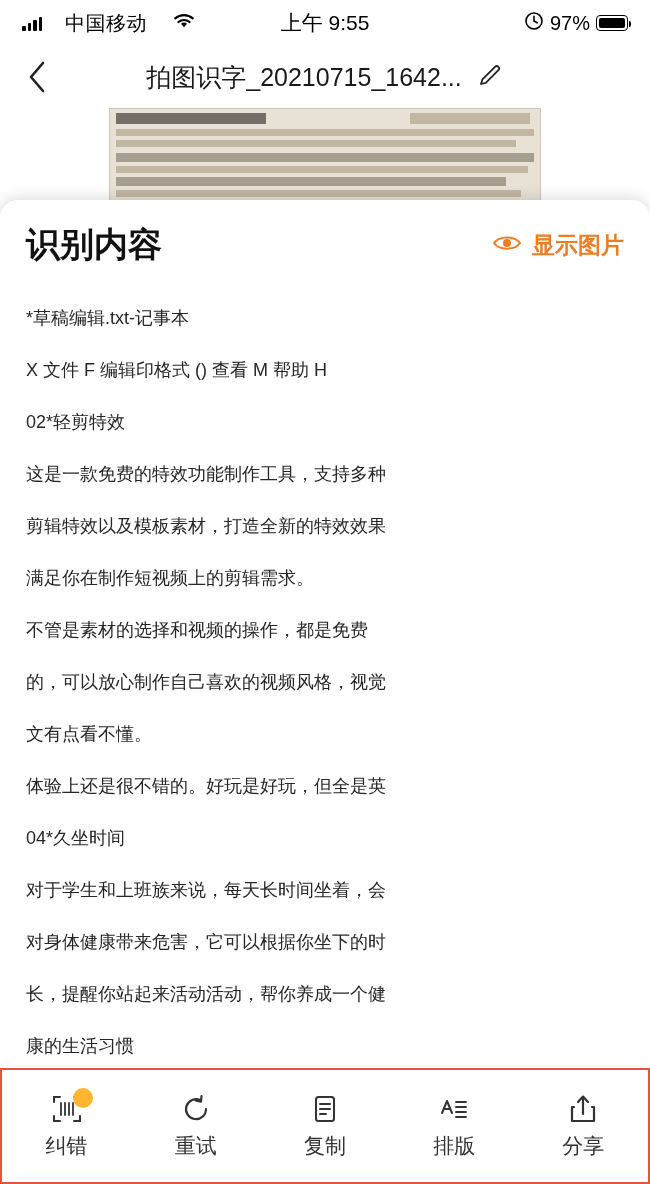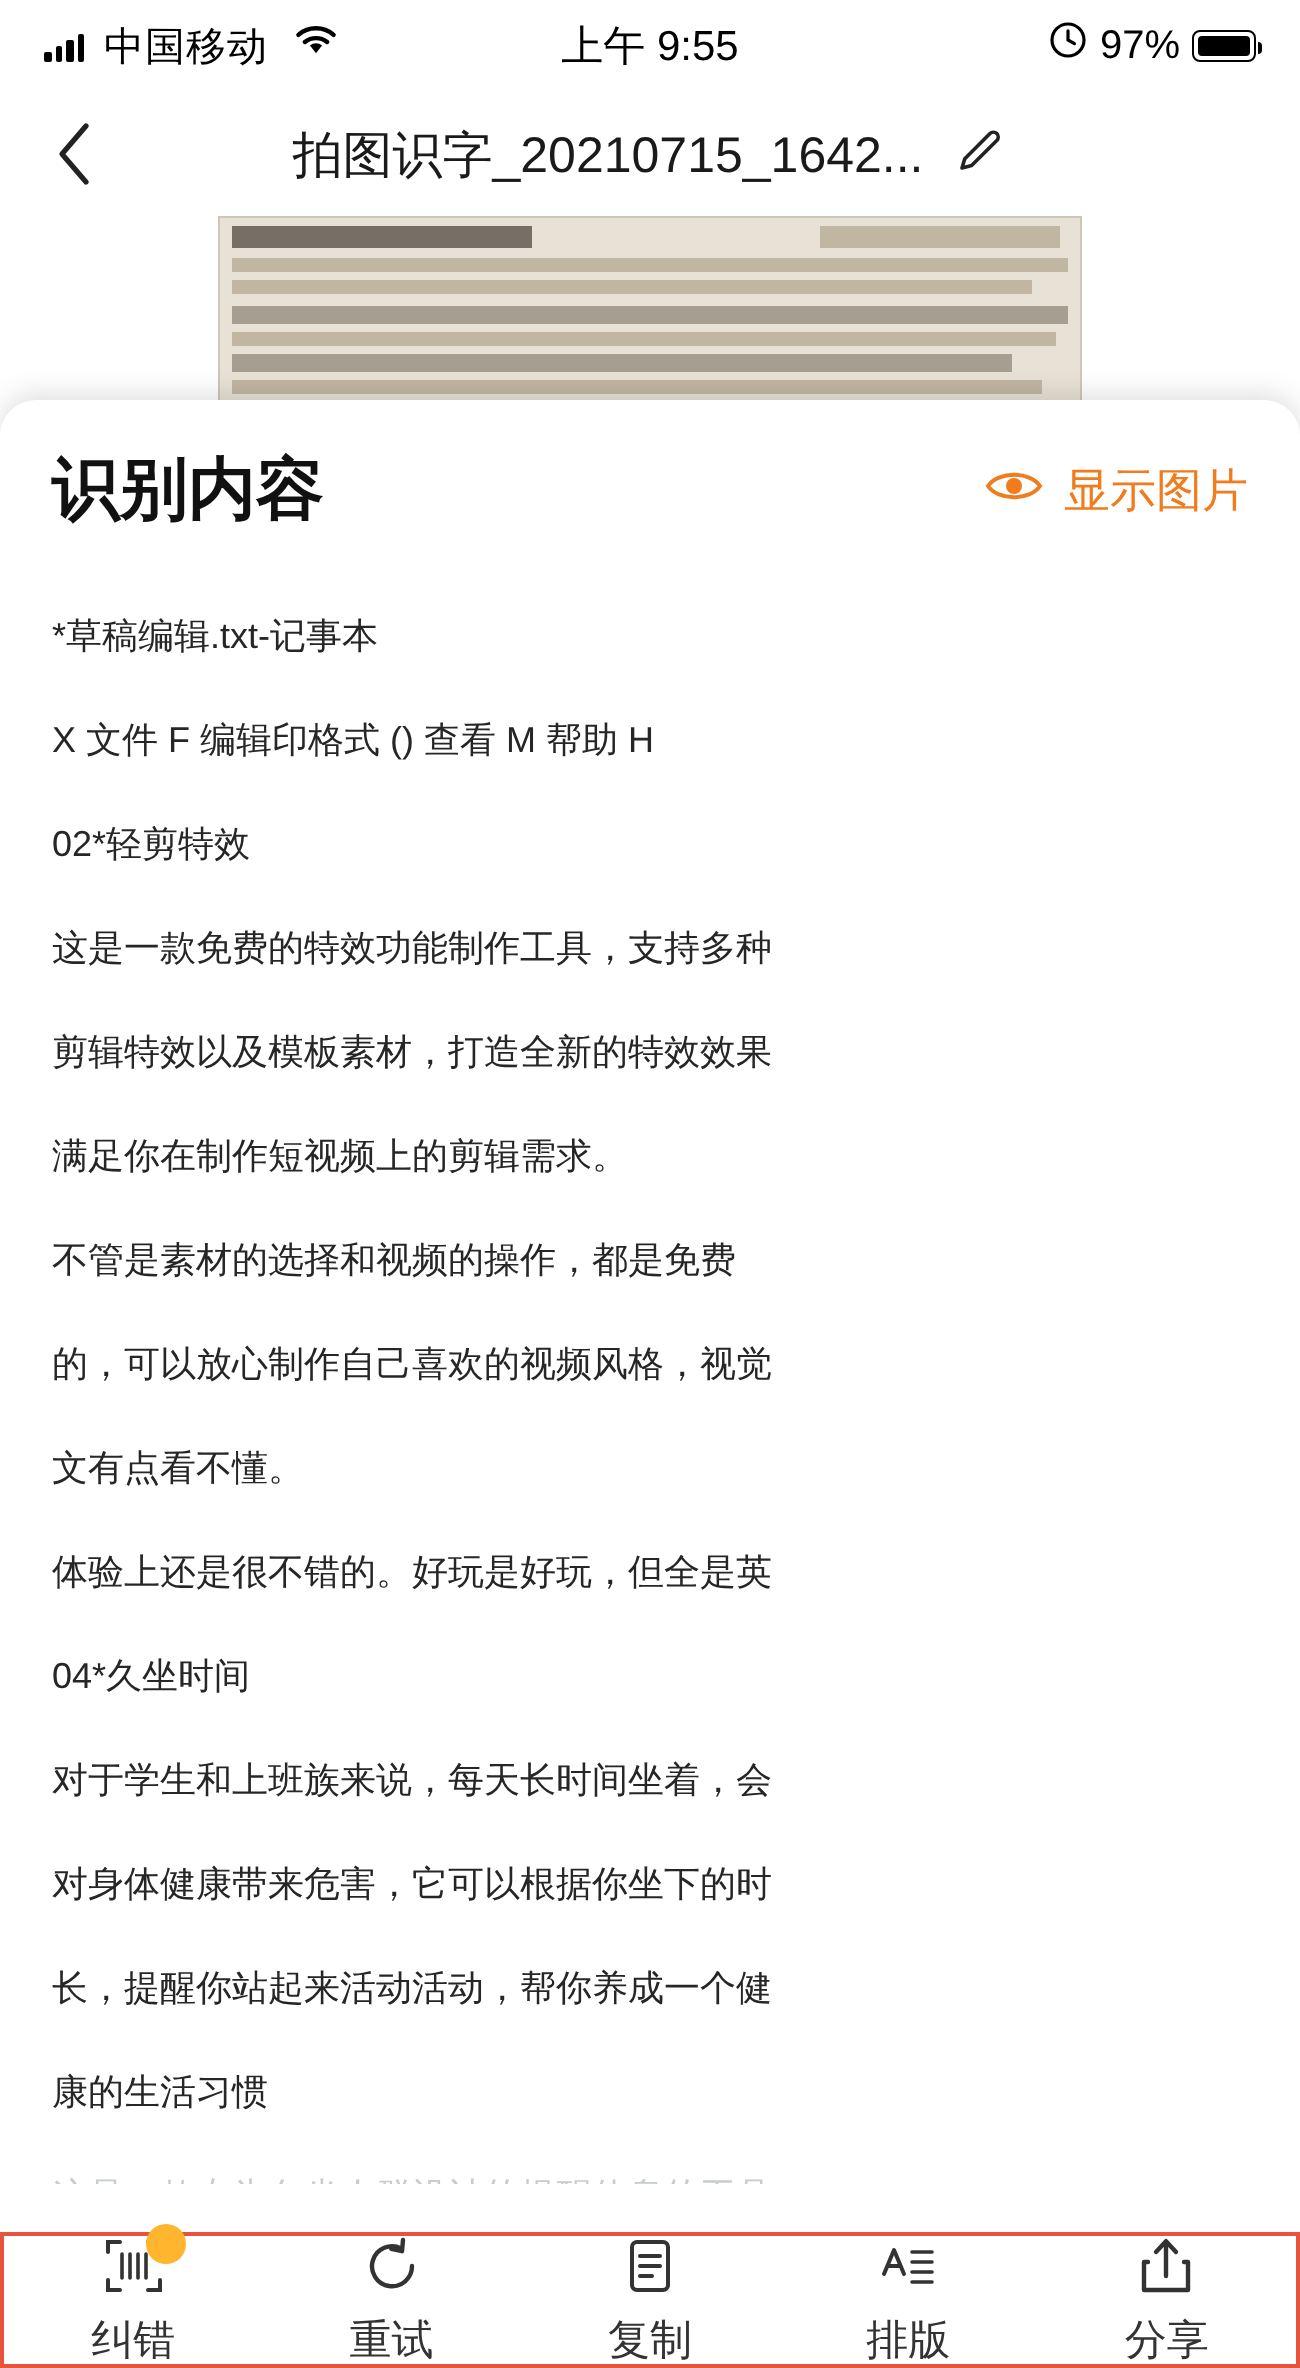--- a/index.html
+++ b/index.html
@@ -24,21 +24,21 @@
     padding: 0 22px;
     box-sizing: border-box;
     font-size: 21px;
     color: #000;
     position: relative;
     z-index: 5;
   }
   .status-left {
     display: flex;
     align-items: center;
-    gap: 10px;
+    gap: 23px;
   }
   .signal-bars {
     display: flex;
     align-items: flex-end;
     gap: 2px;
     height: 16px;
   }
   .signal-bars i {
     display: block;
     width: 3.5px;
@@ -192,20 +192,21 @@
   }
   .show-image-btn {
     display: flex;
     align-items: center;
     gap: 10px;
     cursor: pointer;
   }
   .show-image-label {
     font-size: 23px;
     color: #f07c1e;
+    font-weight: bold;
   }
   .ocr-body {
     flex: 1;
     overflow: hidden;
     padding: 10px 26px 0 26px;
     box-sizing: border-box;
   }
   .ocr-line {
     font-size: 18px;
     line-height: 52px;
@@ -215,21 +216,21 @@
   }
   .ocr-line.clipped {
     color: #9aa3ad;
     opacity: .55;
     height: 20px;
     overflow: hidden;
   }
 
   
   .toolbar {
-    height: 68px;
+    height: 116px;
     border: 2px solid #e8533d;
     display: flex;
     align-items: center;
     justify-content: space-around;
     background: #fff;
     box-sizing: border-box;
   }
   .tool-item {
     display: flex;
     flex-direction: column;

